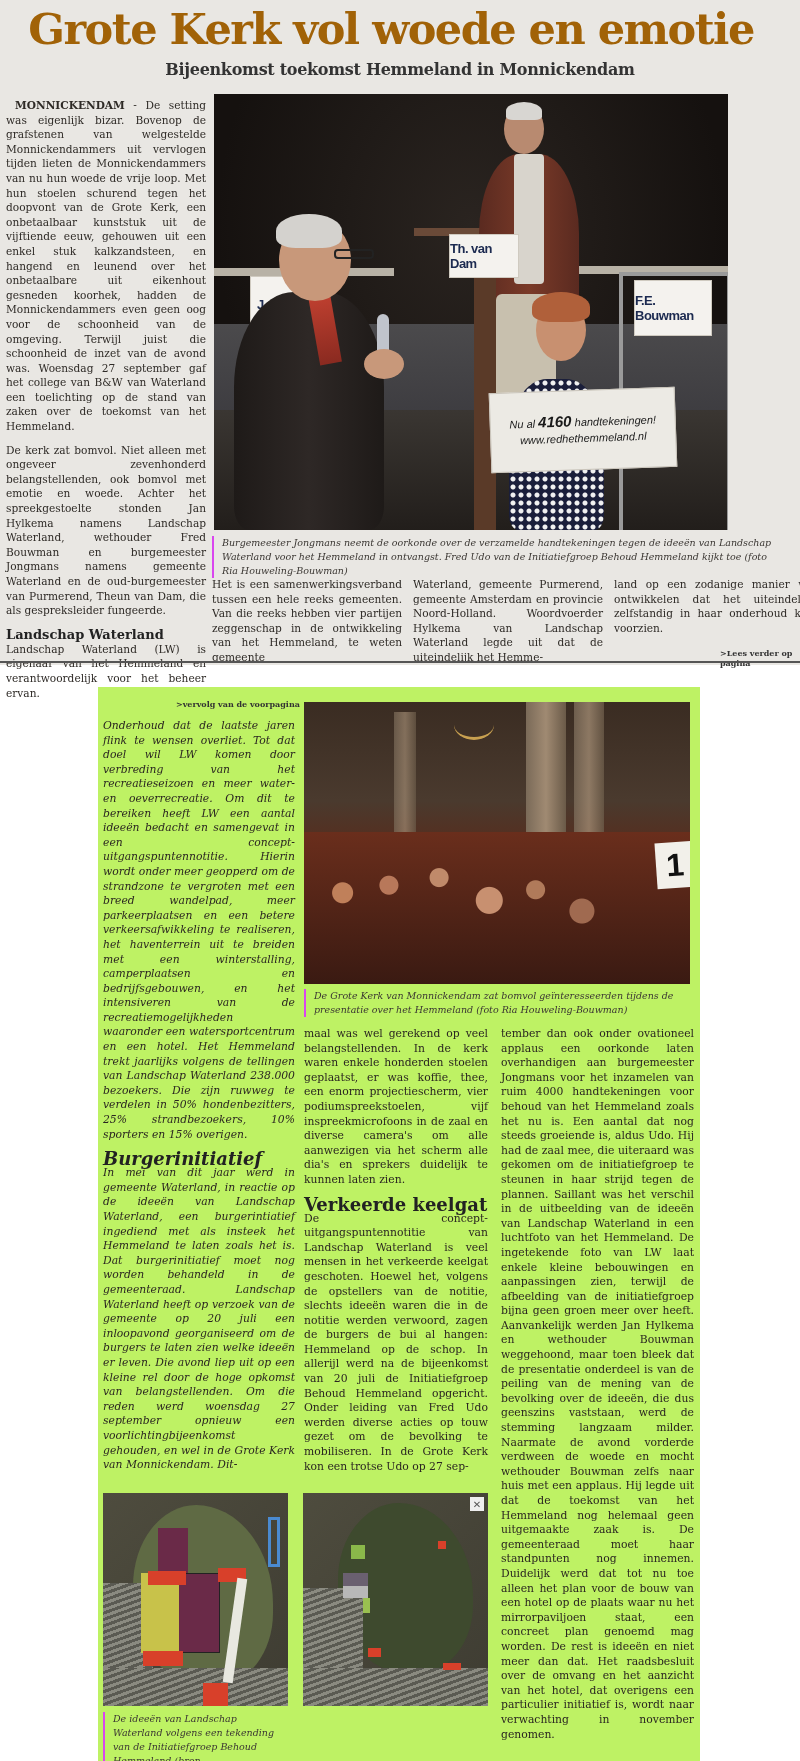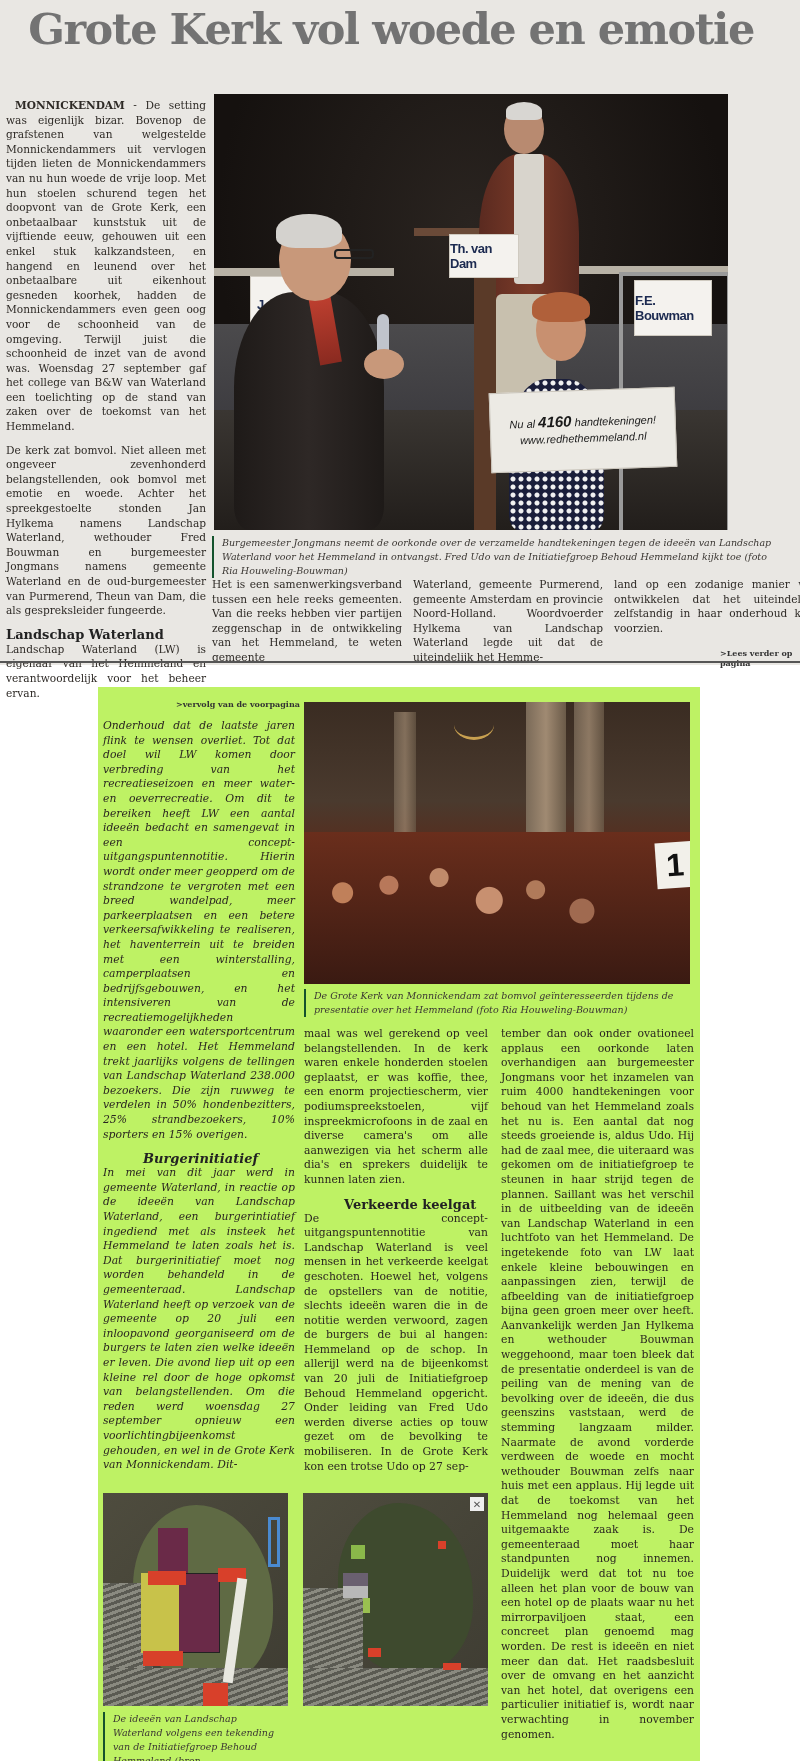--- a/index.html
+++ b/index.html
@@ -1,48 +1,48 @@
 <!DOCTYPE html>
 <html><head>
 <meta charset="utf-8">
 <style>
   * { box-sizing: border-box; margin: 0; padding: 0; }
   body { width: 800px; height: 1761px; background: #ffffff; position: relative; overflow: hidden; font-family: "DejaVu Serif", serif; color: #2a2622; }
 
   
   .clip1 { position: absolute; left: 0; top: 0; width: 800px; height: 665px; background: #e9e7e3; }
-  .headline { position: absolute; left: 0; top: 4px; width: 782px; text-align: center; font-family: "DejaVu Serif", serif; font-weight: bold; font-size: 43px; letter-spacing: -1.5px; color: #737373; }
+  .headline { position: absolute; left: 0; top: 4px; width: 782px; text-align: center; font-family: "DejaVu Serif", serif; font-weight: bold; font-size: 43px; letter-spacing: -1.5px; color: #a16207; }
   .subhead { position: absolute; left: 0; top: 60px; width: 800px; text-align: center; font-family: "DejaVu Serif", serif; font-size: 16px; color: #333; letter-spacing: -0.3px; }
 
   .col { position: absolute; font-size: 10.6px; line-height: 14.6px; text-align: justify; hyphens: auto; color: #2e2a26; }
   .col p { margin-bottom: 9px; }
   .col .bold-lead { font-weight: bold; margin-left: 9px; }
   .col h3 { font-size: 13px; font-weight: bold; line-height: 15px; margin-top: 6px; color: #222; }
 
   .photo { position: absolute; overflow: hidden; }
-  .caption { position: absolute; font-style: italic; font-size: 9.5px; line-height: 14px; color: #3a3632; border-left: 2px solid #14532d; padding-left: 8px; }
+  .caption { position: absolute; font-style: italic; font-size: 9.5px; line-height: 14px; color: #3a3632; border-left: 2px solid #d946ef; padding-left: 8px; }
 
   
   .stage { left: 214px; top: 94px; width: 514px; height: 436px; background: radial-gradient(ellipse at 50% 30%, #2a2420 0%, #15110f 70%); }
   .stage .floor { position: absolute; left: 0; bottom: 0; width: 100%; height: 120px; background: linear-gradient(#3a3632, #221e1b); }
   .stage .wall { position: absolute; left: 0; top: 230px; width: 100%; height: 140px; background: linear-gradient(#4b4a4c, #36353a); }
   .desk { position: absolute; background: #b8b2a6; height: 8px; }
   .nameplate { position: absolute; background: #f4f2ee; color: #1c2a50; font-family: "Liberation Sans", sans-serif; font-weight: bold; font-size: 13px; display: flex; align-items: center; justify-content: center; letter-spacing: -0.5px; border: 1px solid #cfcac0; }
   .person { position: absolute; border-radius: 40% 40% 10% 10%; }
   .head { position: absolute; border-radius: 50%; }
   .sign { position: absolute; background: #eceae4; color: #1a1a1a; font-family: "Liberation Sans", sans-serif; font-style: italic; font-size: 11px; text-align: center; line-height: 16px; padding-top: 22px; transform: rotate(-2deg); border: 1px solid #c9c4ba; }
   .sign .num { font-size: 15px; font-weight: bold; }
 
   .lees-verder { position: absolute; font-size: 8px; font-weight: bold; color: #333; }
   .rule { position: absolute; background: #555; }
 
   
   .clip2 { position: absolute; left: 98px; top: 687px; width: 602px; height: 1384px; background: #bef264; }
   .clip2 .col { font-size: 10.8px; line-height: 14.6px; color: #2a2620; }
-  .clip2 .col h3 { font-size: 13px; margin-top: 8px; margin-left: 40px; }
+  .clip2 .col h3 { font-size: 18px; margin-top: 8px; }
   .vervolg { position: absolute; font-size: 8px; font-weight: bold; color: #333; }
 
   .church { left: 206px; top: 15px; width: 386px; height: 282px; background: linear-gradient(180deg, #3a2c22 0%, #4a3a2e 35%, #5a2a1a 55%, #3a1c12 100%); }
   .church .pillar { position: absolute; background: linear-gradient(90deg, #7a6a58, #a08a72, #6a5a48); }
   .church .crowd { position: absolute; left: 0; top: 130px; width: 100%; height: 152px; background:
       radial-gradient(circle at 10% 40%, #c0805a 0 10px, transparent 11px),
       radial-gradient(circle at 22% 35%, #b8785a 0 9px, transparent 10px),
       radial-gradient(circle at 35% 30%, #c08a6a 0 9px, transparent 10px),
       radial-gradient(circle at 48% 45%, #c89070 0 13px, transparent 14px),
       radial-gradient(circle at 60% 38%, #b07a5a 0 9px, transparent 10px),
@@ -55,20 +55,21 @@
   .map .land { position: absolute; background: #5f6a44; border-radius: 45% 55% 40% 50%; }
   .map .town { position: absolute; background: repeating-linear-gradient(160deg, #8a8a80 0 3px, #5a5a52 3px 6px); }
   .zone { position: absolute; }
   .mapicon { position: absolute; right: 4px; top: 4px; width: 14px; height: 14px; background: #eee; font-size: 10px; color: #555; display: flex; align-items: center; justify-content: center; }
 </style>
 </head>
 <body>
 
 <div class="clip1">
   <h1 class="headline">Grote Kerk vol woede en emotie</h1>
+  <h2 class="subhead">Bijeenkomst toekomst Hemmeland in Monnickendam</h2>
 
   <div class="col" style="left:6px; top:98px; width:200px;">
     <p><span class="bold-lead">MONNICKENDAM</span><span> - De setting was eigenlijk bizar. Bovenop de grafstenen van welgestelde Monnickendammers uit vervlogen tijden lieten de Monnickendammers van nu hun woede de vrije loop. Met hun stoelen schurend tegen het doopvont van de Grote Kerk, een onbetaalbaar kunststuk uit de vijftiende eeuw, gehouwen uit een enkel stuk kalkzandsteen, en hangend en leunend over het onbetaalbare uit eikenhout gesneden koorhek, hadden de Monnickendammers even geen oog voor de schoonheid van de omgeving. Terwijl juist die schoonheid de inzet van de avond was. Woensdag 27 september gaf het college van B&amp;W van Waterland een toelichting op de stand van zaken over de toekomst van het Hemmeland.</span></p>
     <p>De kerk zat bomvol. Niet alleen met ongeveer zevenhonderd belangstellenden, ook bomvol met emotie en woede. Achter het spreekgestoelte stonden Jan Hylkema namens Landschap Waterland, wethouder Fred Bouwman en burgemeester Jongmans namens gemeente Waterland en de oud-burgemeester van Purmerend, Theun van Dam, die als gespreksleider fungeerde.</p>
     <h3>Landschap Waterland</h3>
     <p>Landschap Waterland (LW) is eigenaar van het Hemmeland en verantwoordelijk voor het beheer ervan.</p>
   </div>
 
   <div class="photo stage">
     <div class="wall"></div>

